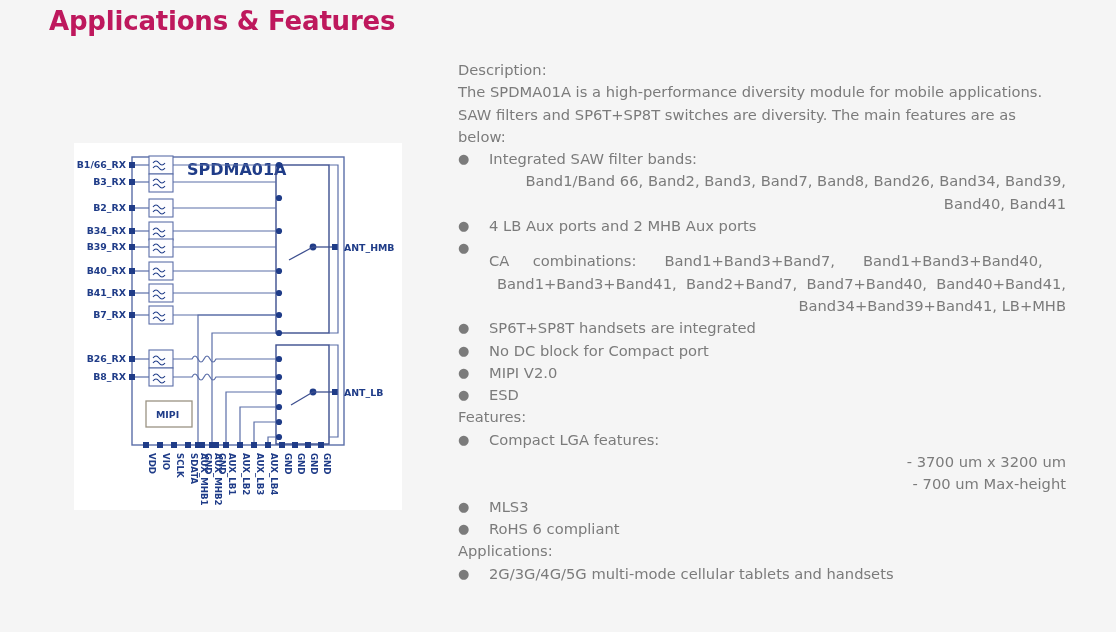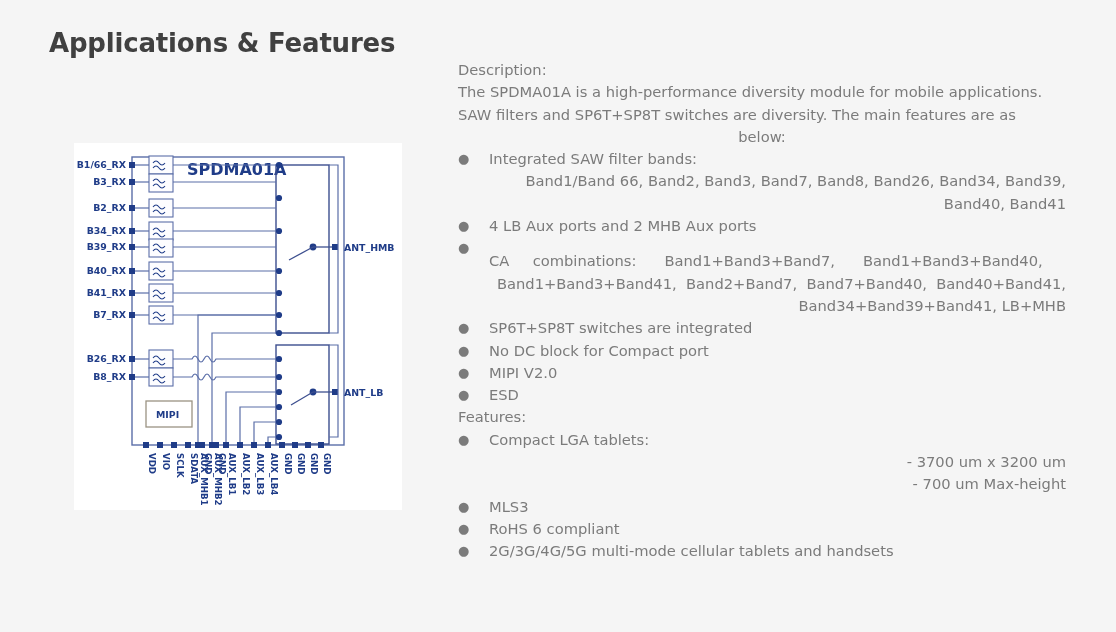--- a/index.html
+++ b/index.html
@@ -6,24 +6,24 @@
   html,body{margin:0;padding:0;}
   body{
     width:1116px;height:632px;
     background:#f5f5f5;
     font-family:"Liberation Sans", sans-serif;
     overflow:hidden;
     position:relative;
   }
   #page-title{
     position:absolute;
-    left:49px; top:28px;
+    left:49px; top:6px;
     font-size:26px;
     font-weight:bold;
-    color:#404040;
+    color:#be185d;
     letter-spacing:-0.2px;
     font-family:"DejaVu Sans", sans-serif;
   }
 
   
   #diagram-panel{
     position:absolute;
     left:74px; top:143px;
     width:328px; height:367px;
     background:#ffffff;
@@ -34,21 +34,21 @@
   #spec-panel{
     position:absolute;
     left:458px; top:59px;
     width:608px;
     color:#7b7b7b;
     font-family:"DejaVu Sans", sans-serif;
     font-size:14.7px;
     line-height:22.3px;
   }
   .spec-line{ text-align:justify; }
-  .spec-line.last{ text-align:center; }
+  .spec-line.last{ text-align:left; }
   .spec-head{ text-align:left; }
   .bullet-row{
     display:flex;
     align-items:flex-start;
   }
   .bullet-dot{
     flex:0 0 auto;
     width:31px;
     display:block;
     font-size:13px;
@@ -309,52 +309,53 @@
 
   <div class="bullet-row">
     <span class="bullet-dot">●</span>
     <span class="bullet-body noj" style="white-space:pre;margin-top:13px;">CA     combinations:      Band1+Band3+Band7,      Band1+Band3+Band40,</span>
   </div>
   <div class="sub-line" style="white-space:pre;">Band1+Band3+Band41,  Band2+Band7,  Band7+Band40,  Band40+Band41,</div>
   <div class="sub-line">Band34+Band39+Band41, LB+MHB</div>
 
   <div class="bullet-row">
     <span class="bullet-dot">●</span>
-    <span class="bullet-body noj">SP6T+SP8T switches are integrated</span>
+    <span class="bullet-body noj">SP6T+SP8T handsets are integrated</span>
   </div>
   <div class="bullet-row">
     <span class="bullet-dot">●</span>
     <span class="bullet-body noj">No DC block for Compact port</span>
   </div>
   <div class="bullet-row">
     <span class="bullet-dot">●</span>
     <span class="bullet-body noj">MIPI V2.0</span>
   </div>
   <div class="bullet-row">
     <span class="bullet-dot">●</span>
     <span class="bullet-body noj">ESD</span>
   </div>
 
   <div class="spec-head">Features:</div>
 
   <div class="bullet-row">
     <span class="bullet-dot">●</span>
-    <span class="bullet-body noj">Compact LGA tablets:</span>
+    <span class="bullet-body noj">Compact LGA features:</span>
   </div>
   <div class="sub-line dash">- 3700 um x 3200 um</div>
   <div class="sub-line dash">- 700 um Max-height</div>
 
   <div class="bullet-row">
     <span class="bullet-dot">●</span>
     <span class="bullet-body noj">MLS3</span>
   </div>
   <div class="bullet-row">
     <span class="bullet-dot">●</span>
     <span class="bullet-body noj">RoHS 6 compliant</span>
   </div>
 
+  <div class="spec-head">Applications:</div>
 
   <div class="bullet-row">
     <span class="bullet-dot">●</span>
     <span class="bullet-body noj">2G/3G/4G/5G multi-mode cellular tablets and handsets</span>
   </div>
 
 </div>
 
 </body></html>

